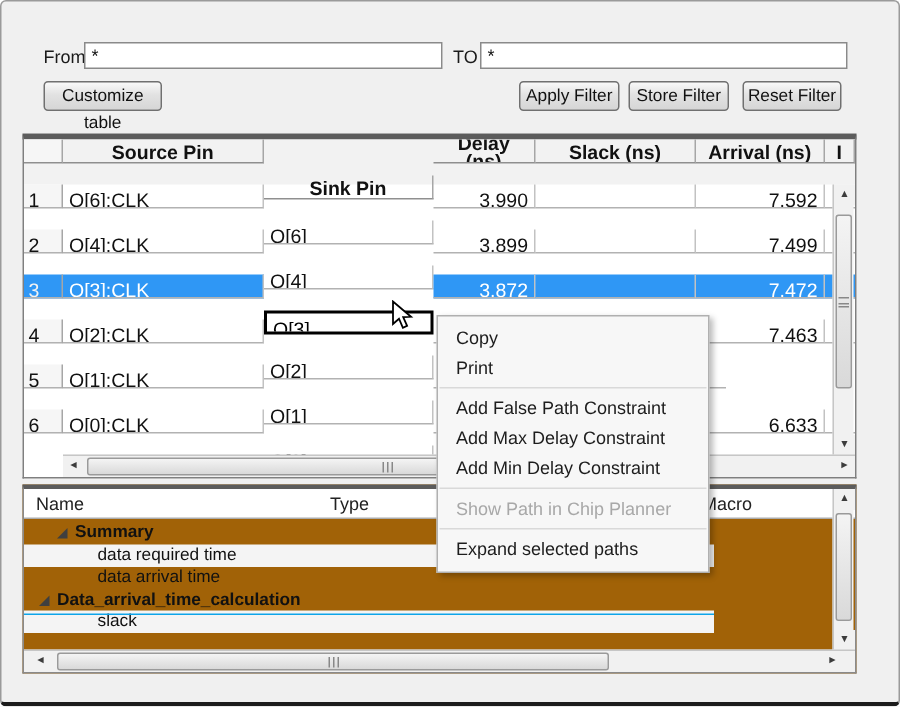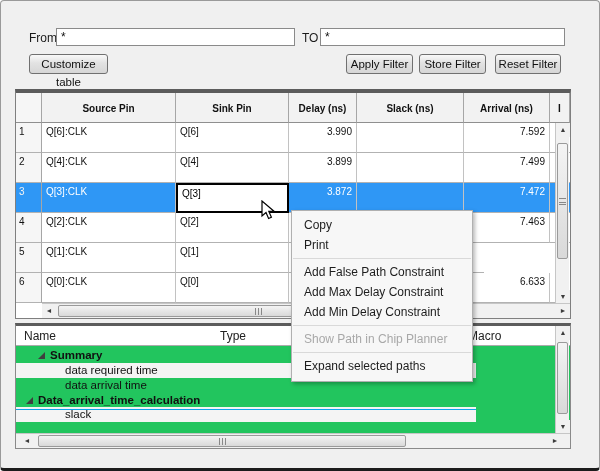--- a/index.html
+++ b/index.html
@@ -20,31 +20,31 @@
     text-align:center; line-height:18px; cursor:default;
   }
   
   #paths-table {
     position:absolute; left:14px; top:88px; width:556px; height:230px;
     background:#fff; border:1px solid #7f7f7f; border-top:4px solid #5c5c5c;
   }
   .trow { position:absolute; left:0; width:554px; height:30px; display:flex; }
   .hdr  { background:#f2f2f2; }
   .cell {
-    font-size:10px; color:#111; padding:3px 4px 0 4px; overflow:hidden; white-space:nowrap;
-    border-right:1px solid #c2c2c2; border-bottom:1px solid #b2b2b2; height:30px;
+    font-size:13px; color:#111; padding:3px 4px 0 4px; overflow:hidden; white-space:nowrap;
+    border-right:1px solid #c2c2c2; border-bottom:1px solid #b2b2b2; height:16px;
   }
   .hdr .cell {
     border-right:1px solid #a6a6a6; border-bottom:1px solid #8f8f8f;
     font-weight:bold; text-align:center; padding-top:2px; line-height:12px;
     display:flex; align-items:center; justify-content:center;
   }
   .c-num { width:26px; background:#f6f6f6; border-right:1px solid #a6a6a6; padding-left:3px; }
   .c-src { width:134px; }
-  .c-snk { width:113px; }
+  .c-snk { width:113px;margin-top:24px; }
   .c-dly { width:68px;  text-align:right; }
   .c-slk { width:107px; text-align:right; }
   .c-arr { width:86px;  text-align:right; }
   .c-ext { width:20px; border-right:none; }
   .hdr .c-dly { white-space:normal; }
   .row-sel .cell { background:#2f97f5; color:#fff; }
   .row-sel .c-num { background:#2f97f5; color:#f2f2f2; }
   .cell.focus { background:#fff; color:#000; border:2px solid #000; }
   
   .sb { position:absolute; background:#f1f1f1; }
@@ -58,21 +58,21 @@
     position:absolute; background:linear-gradient(#f4f4f4,#d9d9d9); border:1px solid #9a9a9a;
     border-radius:2px; display:flex; align-items:center; justify-content:center;
   }
   .grip-h { width:7px; height:7px; border-left:1px solid #888; border-right:1px solid #888; }
   .grip-h::before { content:""; display:block; width:1px; height:7px; background:#888; margin:0 auto; }
   .grip-v { width:7px; height:7px; border-top:1px solid #888; border-bottom:1px solid #888; }
   .grip-v::before { content:""; display:block; width:7px; height:1px; background:#888; margin:3px auto 0; }
   
   #details-panel {
     position:absolute; left:14px; top:322px; width:556px; height:126px;
-    background:#22c55e; border:1px solid #8a8a8a; border-top:3px solid #5c5c5c;
+    background:#a16207; border:1px solid #8a8a8a; border-top:3px solid #5c5c5c;
   }
   .dp-hdr { position:absolute; top:0; left:0; width:554px; height:20px; border-bottom:1px solid #ababab; background:#fff; }
   .dp-hdr span { position:absolute; top:3px; font-size:12px; color:#222; }
   .dp-row { position:absolute; left:0; width:460px; height:15px; font-size:11.5px; color:#111; }
   .dp-row.alt { background:#f4f4f4;text-align:right; }
   .dp-row.bold { font-weight:bold; }
   .expander {
     position:absolute; width:0; height:0; top:4px;
     border-left:7px solid transparent; border-bottom:7px solid #3f3f3f;
   }

